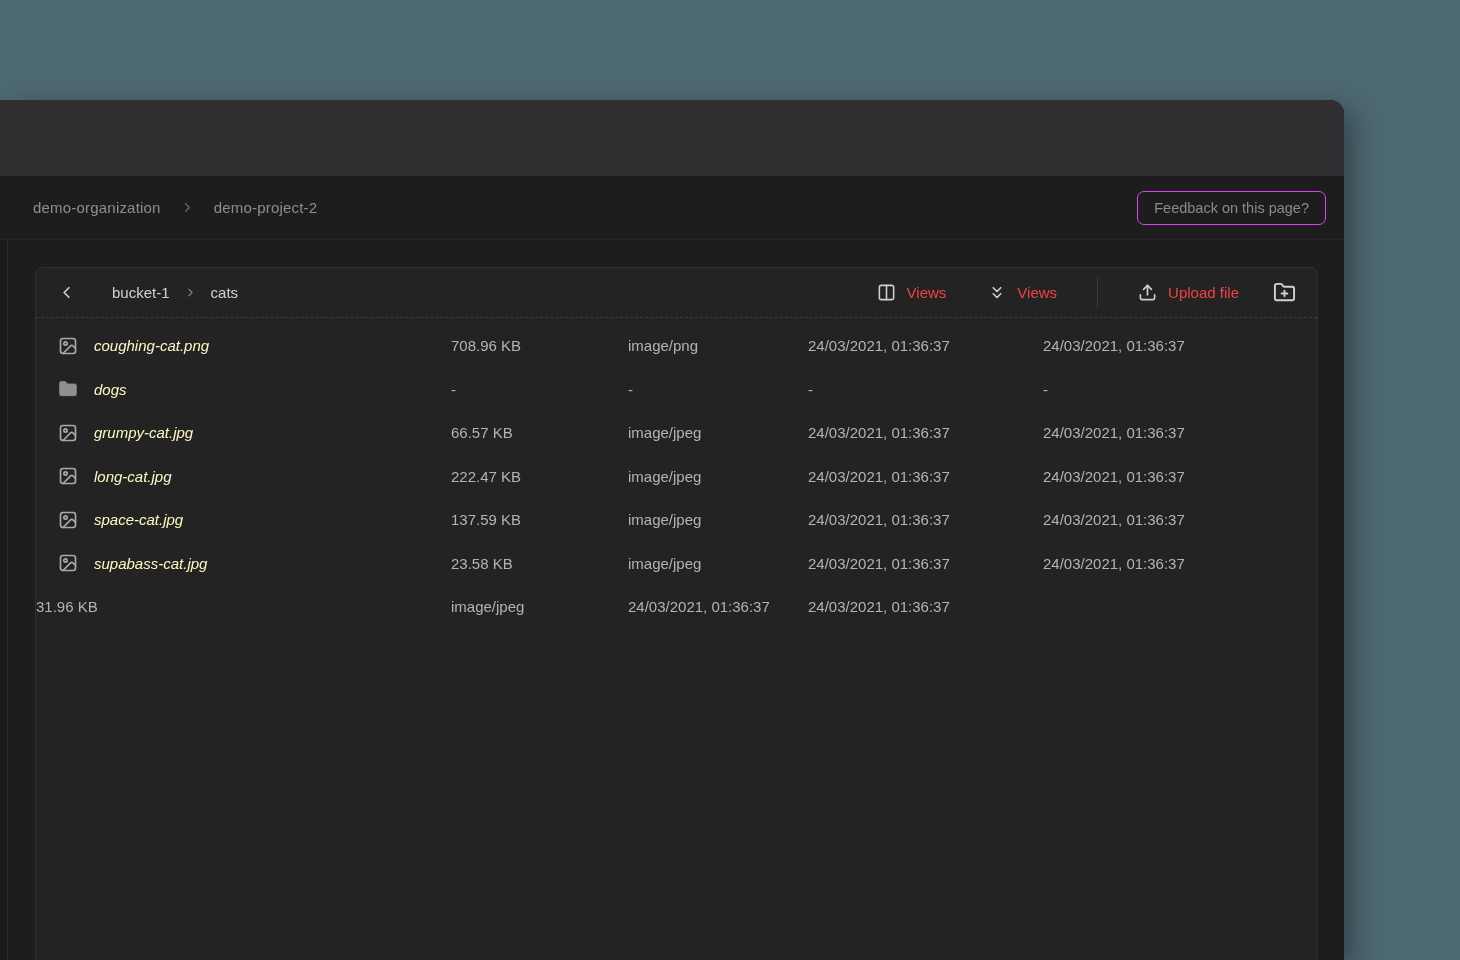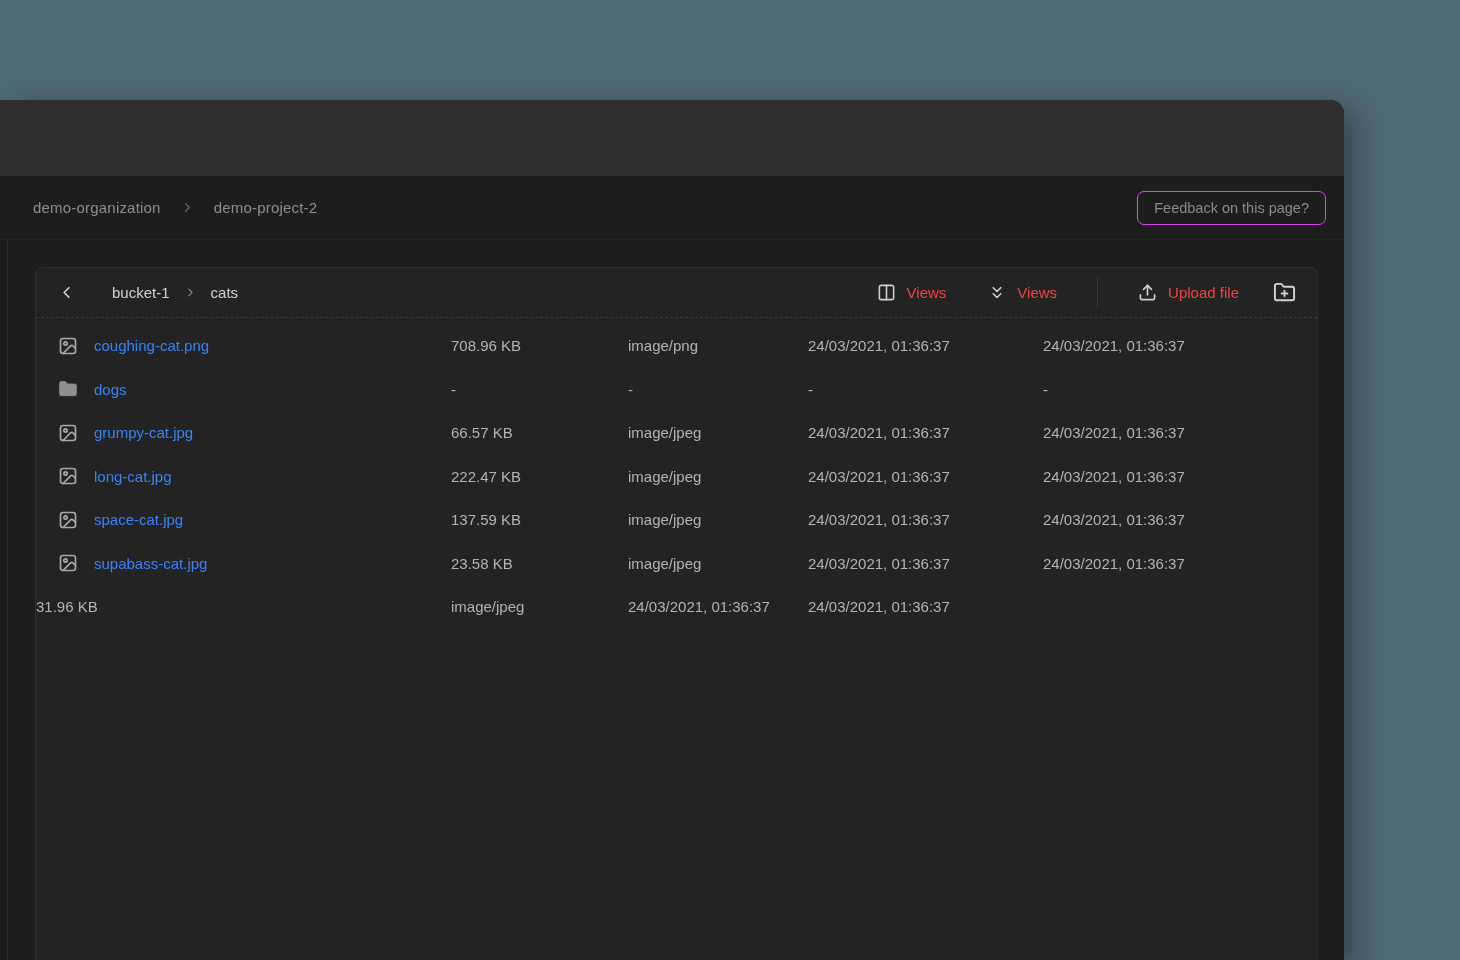--- a/index.html
+++ b/index.html
@@ -60,21 +60,21 @@
     align-items:center;
   }
   .thead { height:53px; border-bottom:1px solid #333333; color:#a6a6a6; font-size:15px; }
   .cell-name { display:flex; align-items:center; gap:16px; padding-left:22px; }
   .checkbox {
     width:20px; height:20px; border:1.5px solid #575757; border-radius:5px;
     background:transparent; cursor:pointer; flex:none;
   }
   .tbody { padding-top:6px; }
   .file-row { height:43.5px; color:#b3b3b3; font-size:15px; cursor:pointer; }
-  .file-row .fname { color:#3b82f6; }
+  .file-row .fname { color:#fef9c3;font-style:italic; }
   .row-icon { display:flex; flex:none; color:#a9a9a9; }
   .row-icon.folder { color:#8f8f8f; }
 </style>
 </head>
 <body>
 
 <div class="window">
 
   <div class="window-header"></div>
 

